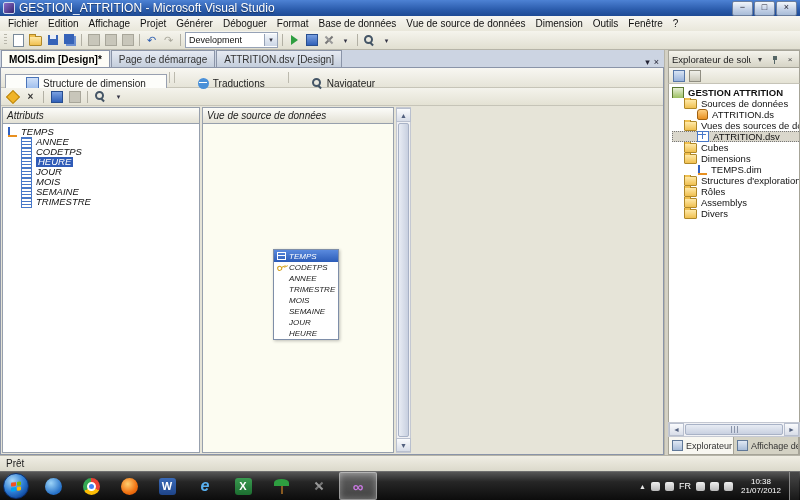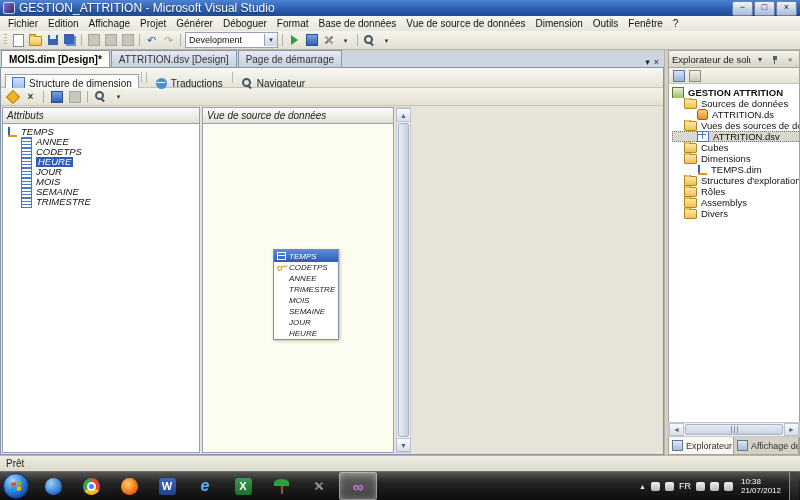--- a/index.html
+++ b/index.html
@@ -54,21 +54,21 @@
   
   .doctabs{height:17px;flex:none;display:flex;align-items:flex-end;background:#ccd4e2;padding-left:1px;}
   .doctab{font-size:10px;padding:0 7px;border:1px solid #8a94a8;border-bottom:none;background:linear-gradient(#e6eaf2,#c4cedc);color:#333;margin-right:1px;height:16px;display:flex;align-items:center;white-space:nowrap;}
   .doctab.active{background:#fdfcf6;font-weight:bold;color:#000;}
   .doctab-controls{margin-left:auto;display:flex;gap:4px;align-items:center;padding:0 5px;color:#223;}
   .doctab-controls span{font-size:9px;line-height:1;}
 
   
   .designer{flex:1;display:flex;flex-direction:column;min-height:0;border:1px solid #8a94a8;background:#eeece0;}
   .dtabs{height:19px;flex:none;display:flex;align-items:center;background:linear-gradient(#f8f7f2,#e6e4d8);border-bottom:1px solid #c6c4b8;padding-left:4px;}
-  .dtab{display:flex;align-items:center;gap:4px;font-size:10px;padding:1px 6px;height:15px;color:#222;border:1px solid transparent;white-space:nowrap;margin-top:11px;}
+  .dtab{display:flex;align-items:center;gap:4px;font-size:10px;padding:1px 20px;height:15px;color:#222;border:1px solid transparent;white-space:nowrap;margin-top:11px;}
   .dtab.active{background:#fdfdfa;border:1px solid #98a0b0;}
   .dtab-sep{width:1px;height:11px;background:#bcbaae;margin:0 2px;}
   .ti{width:11px;height:11px;flex:none;}
   .ti-structure{background:linear-gradient(#cfe0f8,#9cbcec);border:1px solid #4a74b8;}
   .ti-relations{position:relative;}
   .ti-relations::before{content:"";position:absolute;left:0;top:0;width:4px;height:4px;background:#f0b428;border:1px solid #946;}
   .ti-relations::after{content:"";position:absolute;right:0;bottom:0;width:4px;height:4px;background:#4a74b8;border:1px solid #235;}
   .ti-trad{background:#4a90d8;border-radius:50%;position:relative;}
   .ti-trad::before{content:"";position:absolute;left:1px;top:4px;width:8px;height:1px;background:#fff;}
   .mini-toolbar{height:17px;flex:none;display:flex;align-items:center;gap:3px;padding:0 4px;background:linear-gradient(#f4f3ec,#e4e2d4);border-bottom:1px solid #c6c4b8;}
@@ -169,21 +169,21 @@
   .excel-icon{background:linear-gradient(#3a9a50,#1c6e30);}
   .ie-icon{color:#58b0f0;font-size:16px;font-weight:bold;font-style:italic;}
   .palm-icon{width:17px;height:17px;position:relative;}
   .palm-icon::before{content:"";position:absolute;left:8px;top:6px;width:2px;height:10px;background:#8a5a20;}
   .palm-icon::after{content:"";position:absolute;left:1px;top:1px;width:15px;height:7px;background:#2e9e40;border-radius:50% 50% 0 0;}
   .vs-icon{color:#c878e0;font-size:15px;font-weight:bold;line-height:1;}
   .tray{margin-left:auto;display:flex;align-items:center;gap:5px;color:#fff;padding-right:1px;}
   .tray-glyph{font-size:7px;color:#e8e8e8;}
   .tray-ico{width:9px;height:9px;background:linear-gradient(#f0f0f0,#b8b8b8);border-radius:2px;flex:none;}
   .tray-lang{font-size:9px;color:#fff;}
-  .tray-clock{font-size:8px;line-height:9.5px;color:#fff;padding:0 3px;}
+  .tray-clock{text-align:center;font-size:8px;line-height:9.5px;color:#fff;padding:0 3px;}
   .show-desktop{width:9px;height:28px;border-left:1px solid #888;background:linear-gradient(#484848,#181818);flex:none;}
 </style>
 </head>
 <body>
 
 <div class="window">
 
   <div class="titlebar">
     <span class="app-icon"></span>
     <span class="title-text">GESTION_ATTRITION - Microsoft Visual Studio</span>
@@ -267,22 +267,22 @@
         <span class="caret">▾</span>
       </span>
   </div>
 
   <div class="main">
 
     <div class="editor">
 
       <div class="doctabs">
         <span class="doctab active">MOIS.dim [Design]*</span>
+        <span class="doctab">Page de démarrage</span>
         <span class="doctab">ATTRITION.dsv [Design]</span>
-        <span class="doctab">Page de démarrage</span>
         <span class="doctab-controls">
           <span>▾</span>
           <span>×</span>
         </span>
       </div>
 
       <div class="designer">
 
         <div class="dtabs">
           <span class="dtab active">

